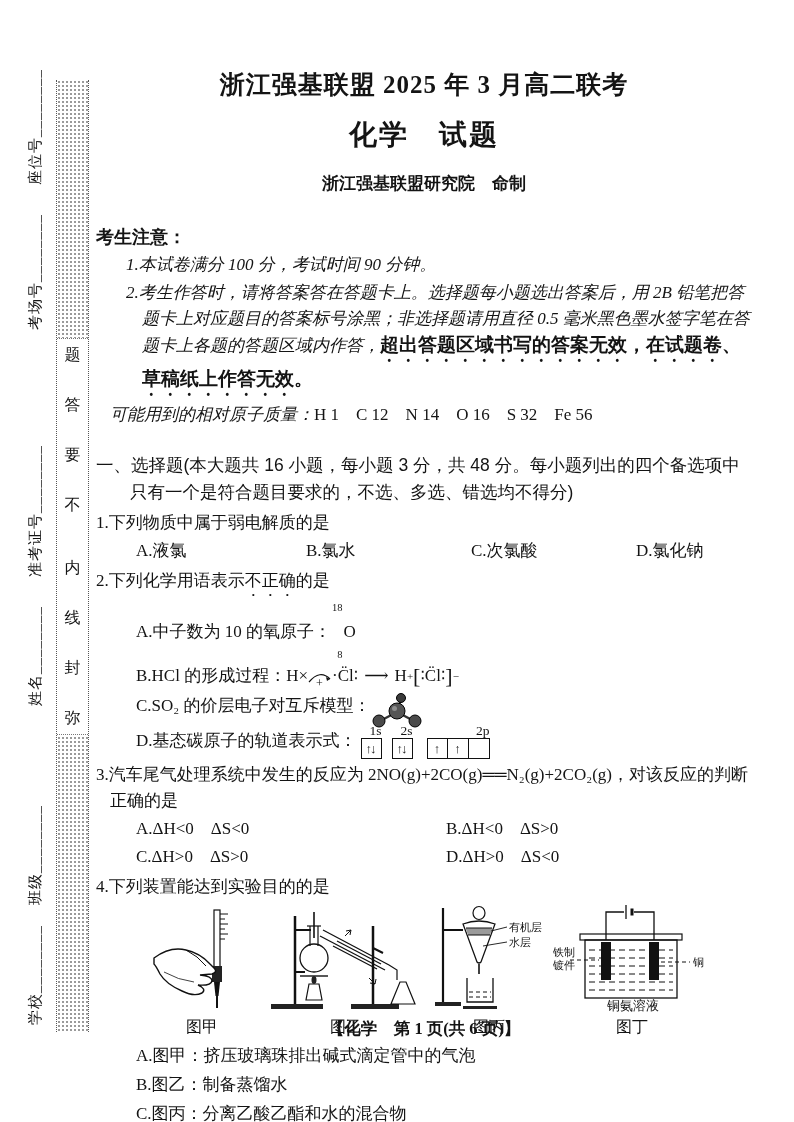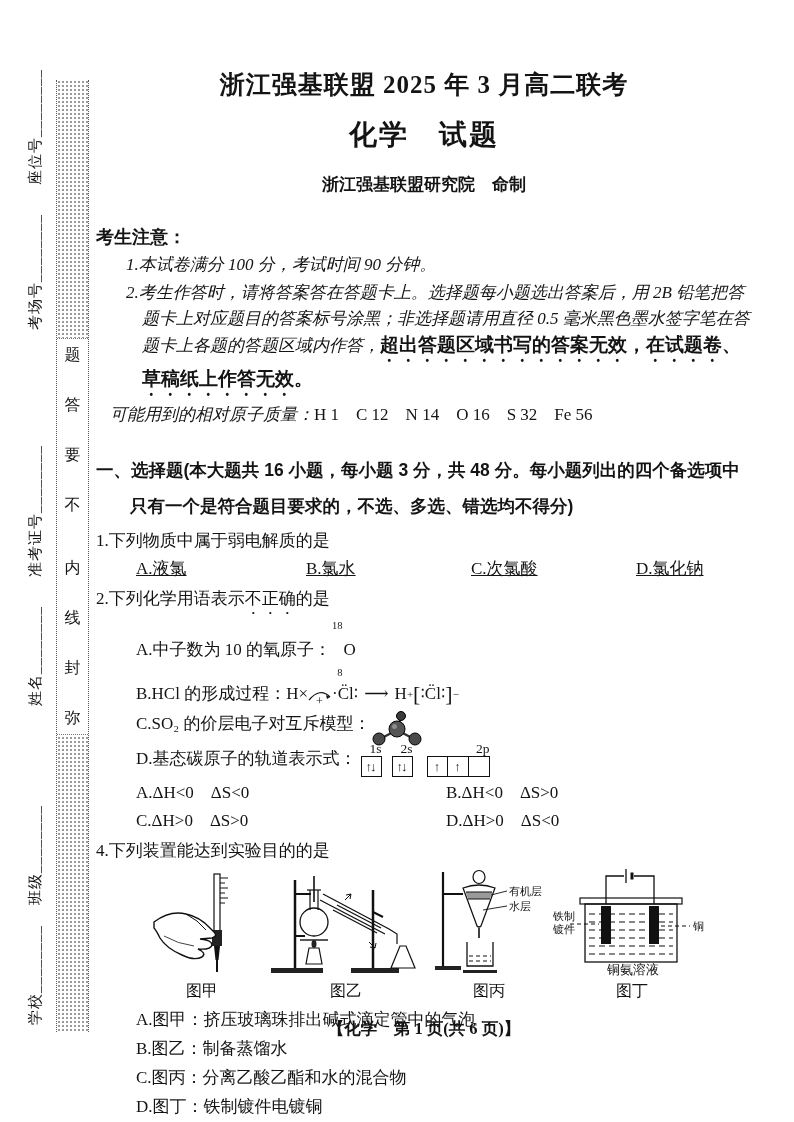--- a/index.html
+++ b/index.html
@@ -18,41 +18,41 @@
   .seal-window{position:absolute;left:0;top:258px;width:100%;height:397px;background:#fff;
        display:flex;flex-direction:column;align-items:center;justify-content:space-between;
        padding:8px 0;box-sizing:border-box;border-top:1px dotted #777;border-bottom:1px dotted #777;}
   .seal-window span{font-size:16px;line-height:1;}
   .seal-window span.gap{margin-top:14px;}
 
   
   .content{position:absolute;left:96px;top:72px;width:656px;font-size:17px;line-height:26px;}
   .title{text-align:center;font-size:25px;font-weight:bold;letter-spacing:1px;margin:0 0 24px 0;}
   .subject{text-align:center;font-size:28px;font-weight:bold;letter-spacing:2px;margin:0 0 24px 0;}
-  .issuer{text-align:center;font-size:17px;font-weight:bold;margin:0 0 26px 0;}
+  .issuer{text-align:center;font-size:17px;font-weight:bold;margin:0 0 26px 0;font-family:Liberation Mono, monospace;}
 
   .notice-head{font-size:18px;font-weight:bold;margin:0;}
   .notice-item{margin:2px 0;padding-left:46px;text-indent:-16px;font-style:italic;}
   .emph{font-style:normal;font-weight:bold;font-size:19px;
         font-family:"Liberation Sans","DejaVu Sans",sans-serif;
         border-bottom:2px dotted #000;padding-bottom:0px;}
   @supports ((-webkit-text-emphasis:dot) or (text-emphasis:dot)){
     .emph{border-bottom:none;-webkit-text-emphasis:filled dot;text-emphasis:filled dot;
           -webkit-text-emphasis-position:under right;text-emphasis-position:under right;}
     .emph-s{ -webkit-text-emphasis:filled dot;text-emphasis:filled dot;
           -webkit-text-emphasis-position:under right;text-emphasis-position:under right;}
   }
   .emph-s{font-weight:inherit;}
   .masses{margin:2px 0 24px 14px;font-style:italic;}
   .masses b{font-style:normal;font-weight:normal;}
 
-  .section-head{font-weight:bold;font-size:17.5px;line-height:36px;margin:0 0 4px 0;
+  .section-head{font-weight:normal;font-size:17.5px;line-height:27px;margin:0 0 4px 0;
         padding-left:34px;text-indent:-34px;}
   .stem{margin:2px 0;padding-left:14px;text-indent:-14px;}
-  .opts4{display:flex;padding-left:40px;margin:2px 0 4px 0;text-decoration:underline;}
+  .opts4{display:flex;padding-left:40px;margin:2px 0 4px 0;}
   .opts4 span{display:block;}
   .opts4 span:nth-child(1){width:170px;}
   .opts4 span:nth-child(2){width:165px;}
   .opts4 span:nth-child(3){width:165px;}
   .opts2{display:grid;grid-template-columns:310px auto;padding-left:40px;margin:2px 0 4px 0;row-gap:2px;}
   .subopt{padding-left:40px;margin:3px 0;display:flex;align-items:center;flex-wrap:nowrap;}
 
   
   .iso{display:inline-flex;flex-direction:column;align-items:flex-end;line-height:1;
        font-size:10.5px;vertical-align:-4px;margin:0 1px;gap:36px;}
@@ -198,20 +198,21 @@
         <span class="lab">2p</span>
         <span class="boxes">
           <span class="bx">↑</span>
           <span class="bx">↑</span>
           <span class="bx"></span>
         </span>
       </span>
     </span>
   </div>
 
+  <div class="stem">3.汽车尾气处理系统中发生的反应为 2NO(g)+2CO(g)══N₂(g)+2CO₂(g)，对该反应的判断正确的是</div>
   <div class="opts2">
     <span>A.ΔH&lt;0　ΔS&lt;0</span>
     <span>B.ΔH&lt;0　ΔS&gt;0</span>
     <span>C.ΔH&gt;0　ΔS&gt;0</span>
     <span>D.ΔH&gt;0　ΔS&lt;0</span>
   </div>
 
   <div class="stem">4.下列装置能达到实验目的的是</div>
 
   <div class="figrow">

